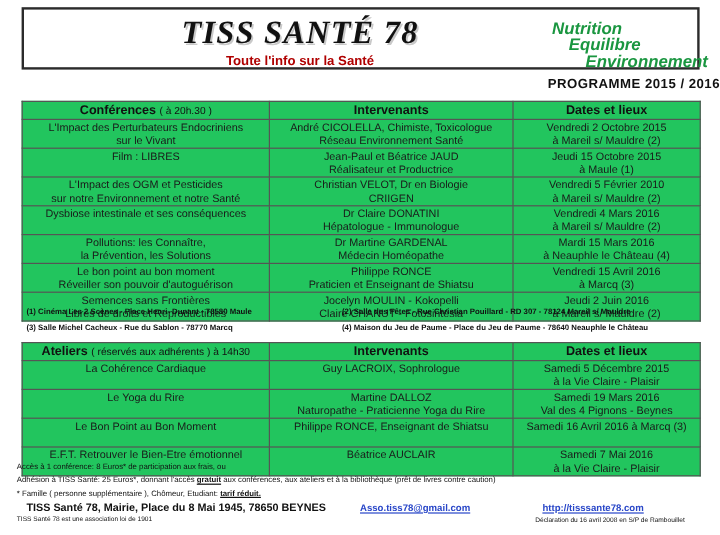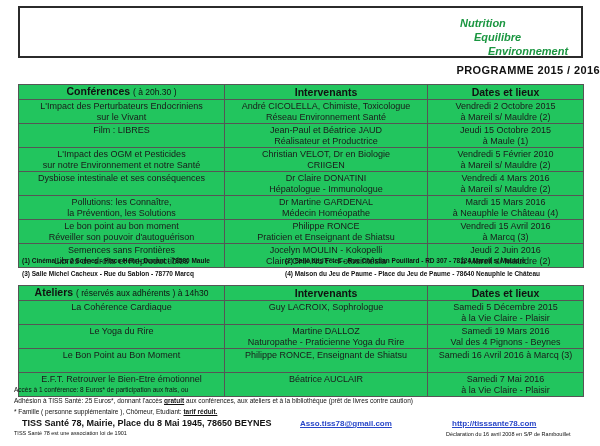--- a/index.html
+++ b/index.html
@@ -50,21 +50,21 @@
     text-align: center;
     font-size: 11px;
     font-weight: bold;
     color: #b00000;
     white-space: nowrap;
   }
   .slogan {
     position: absolute;
     left: 440px;
     top: 8px;
-    font-size: 11px;
+    font-size: 14px;
     font-weight: bold;
     font-style: italic;
     color: #1a9640;
     line-height: 14px;
   }
   .slogan div { white-space: nowrap; }
   .slogan .s1 { margin-left: 0px; }
   .slogan .s2 { margin-left: 14px; }
   .slogan .s3 { margin-left: 28px; }
 
@@ -192,20 +192,22 @@
     top: 431px;
     font-size: 5.5px;
     color: #111;
     white-space: nowrap;
   }
 </style>
 </head>
 <body>
 
 <div class="header-banner">
+  <div class="masthead-title">TISS SANTÉ 78</div>
+  <div class="masthead-sub">Toute l'info sur la Santé</div>
   <div class="slogan">
     <div class="s1">Nutrition</div>
     <div class="s2">Equilibre</div>
     <div class="s3">Environnement</div>
   </div>
 </div>
 
 <div class="programme-line">PROGRAMME  2015 / 2016</div>
 
 <table class="sched" id="conf-table">

